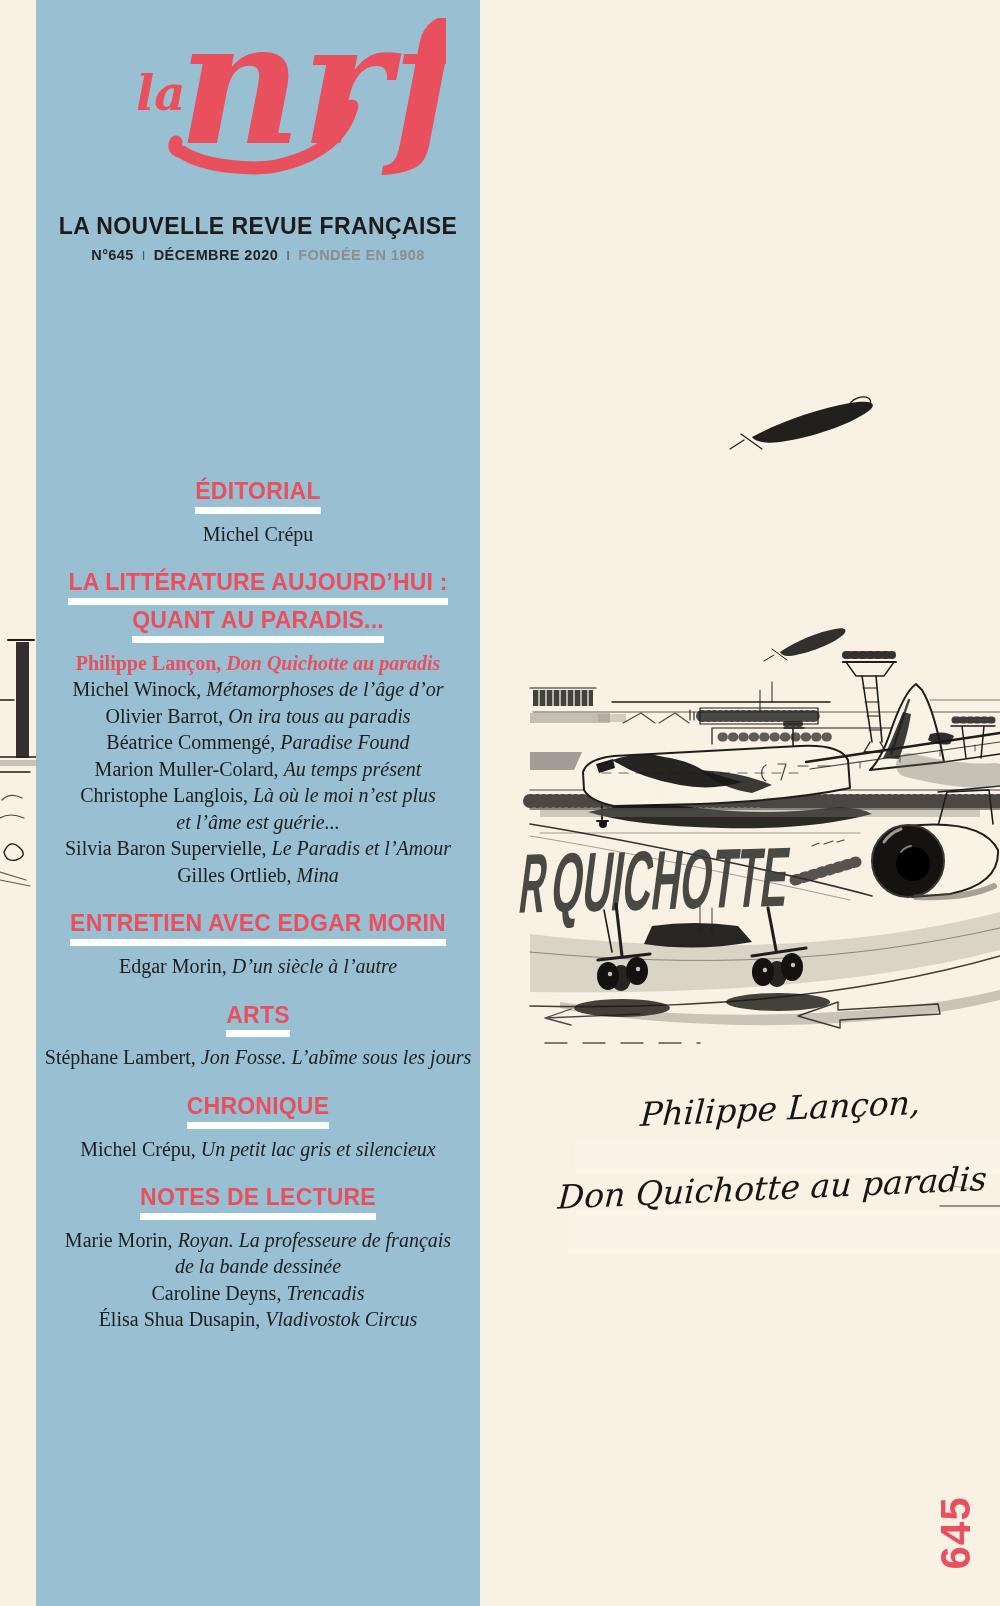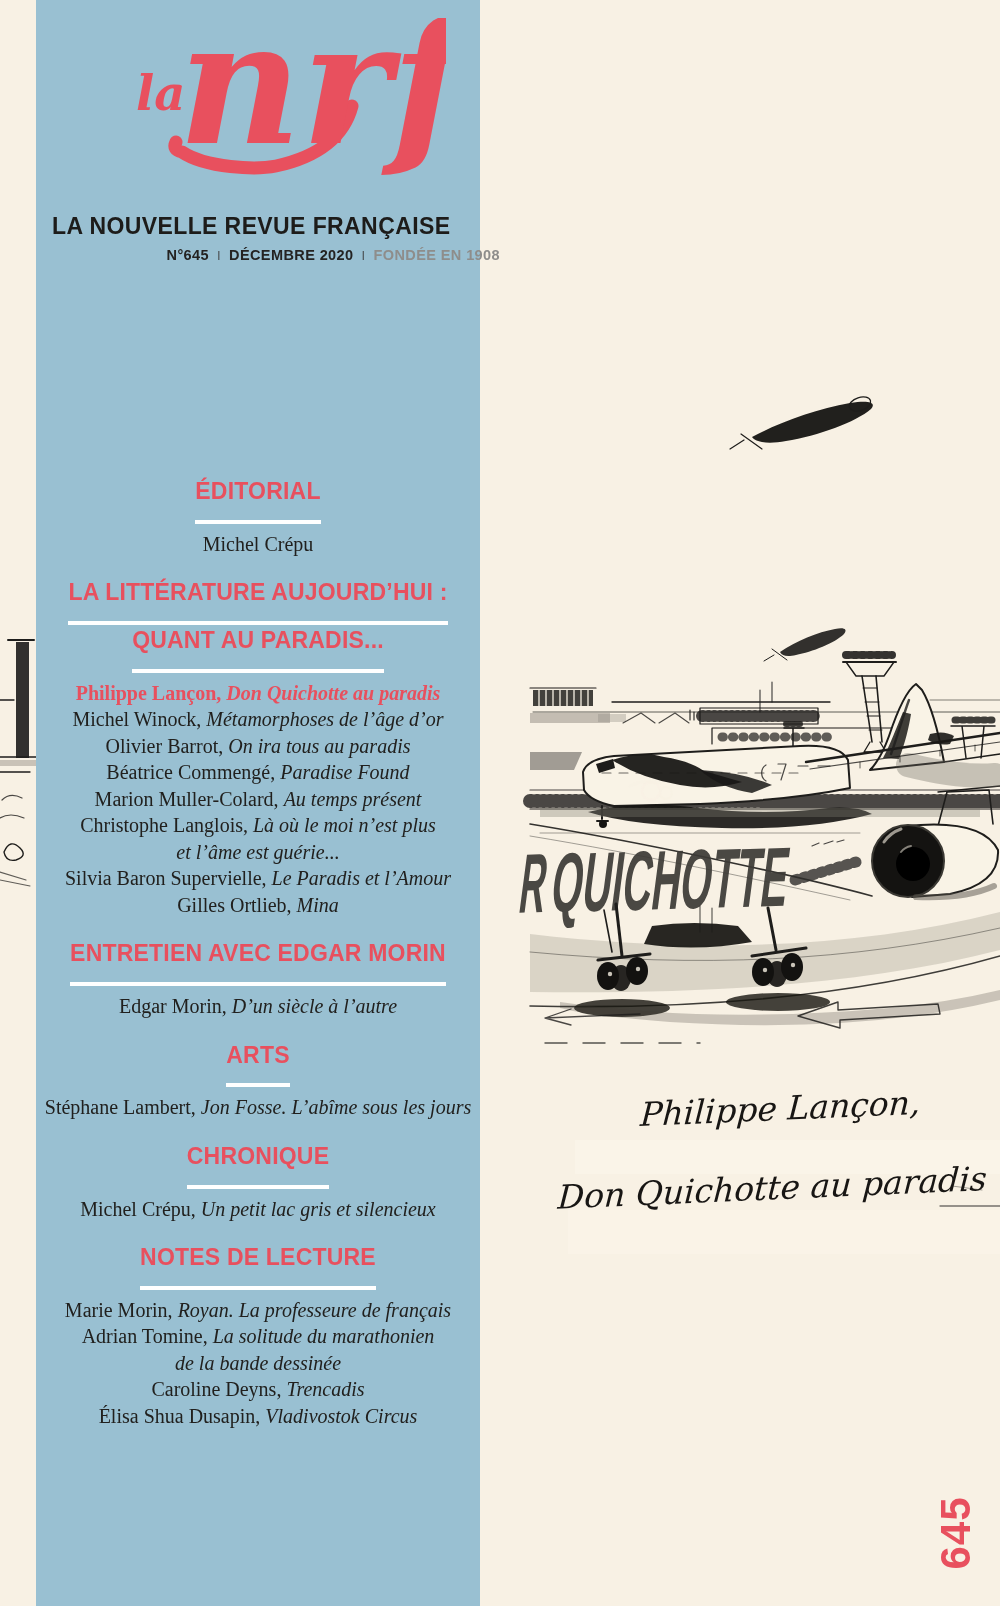--- a/index.html
+++ b/index.html
@@ -9,35 +9,35 @@
     font-family:"Liberation Sans",sans-serif;
   }
   .ill{position:absolute;left:0;top:0;z-index:0}
   
   .panel{
     position:absolute;left:36px;top:0;width:444px;height:1606px;
     background:#99c0d2;z-index:1;
   }
   .logo-svg{position:absolute;left:70px;top:18px}
   .mast-title{
-    position:absolute;top:213px;left:16px;width:100%;text-align:left;
+    position:absolute;top:213px;left:0;width:100%;text-align:center;
     font-weight:700;font-size:23px;letter-spacing:.4px;color:#1d1c1a;
   }
   .issue-line{
-    position:absolute;top:247px;left:0;width:100%;text-align:right;
-    font-weight:700;font-size:14.5px;letter-spacing:.4px;color:#242322;margin-left:20px;
+    position:absolute;top:247px;left:0;width:100%;text-align:center;
+    font-weight:700;font-size:14.5px;letter-spacing:.4px;color:#242322;
   }
   .issue-line .sep{margin:0 8px;font-weight:400;color:#4e5458;font-size:13px}
   .issue-line .founded{color:#8e8d8b}
   
   .toc{position:absolute;top:476px;left:0;width:100%;text-align:center}
   .sec{margin-bottom:20px}
   .h-wrap{margin-bottom:7px}
   .h-line{font-weight:700;font-size:23px;line-height:30px;color:#e8505e;letter-spacing:.2px}
-  .h-line .hl{display:inline-block;border-bottom:4px solid #ffffff;padding-bottom:15px;line-height:1.12}
+  .h-line .hl{display:inline-block;border-bottom:7px solid #ffffff;padding-bottom:2px;line-height:1.12}
   .item{font-family:"Liberation Serif",serif;font-size:20px;line-height:26.5px;color:#21201e}
   .item .work{font-style:italic}
   .item.red{color:#e8505e;font-weight:700}
   
   .caption{
     position:absolute;left:556px;top:1090px;width:400px;z-index:2;
     color:#181614;font-family:"DejaVu Serif",serif;font-style:italic;
     transform:rotate(-2.5deg);
   }
   .caption .l1{font-size:33px;padding-left:86px;white-space:nowrap;transform:skewX(-6deg)}
@@ -308,24 +308,20 @@
 
     <div class="sec">
       <div class="h-wrap">
           <div class="h-line"><span class="hl">NOTES DE LECTURE</span></div>
         </div>
       <div class="item">
         <span>Marie Morin,</span>
         <span class="work">Royan. La professeure de français</span>
       </div>
       <div class="item">
-        <span>Adrian Tomine,</span>
-        <span class="work">La solitude du marathonien</span>
-      </div>
-      <div class="item">
         <span class="work">de la bande dessinée</span>
       </div>
       <div class="item">
         <span>Caroline Deyns,</span>
         <span class="work">Trencadis</span>
       </div>
       <div class="item">
         <span>Élisa Shua Dusapin,</span>
         <span class="work">Vladivostok Circus</span>
       </div>

